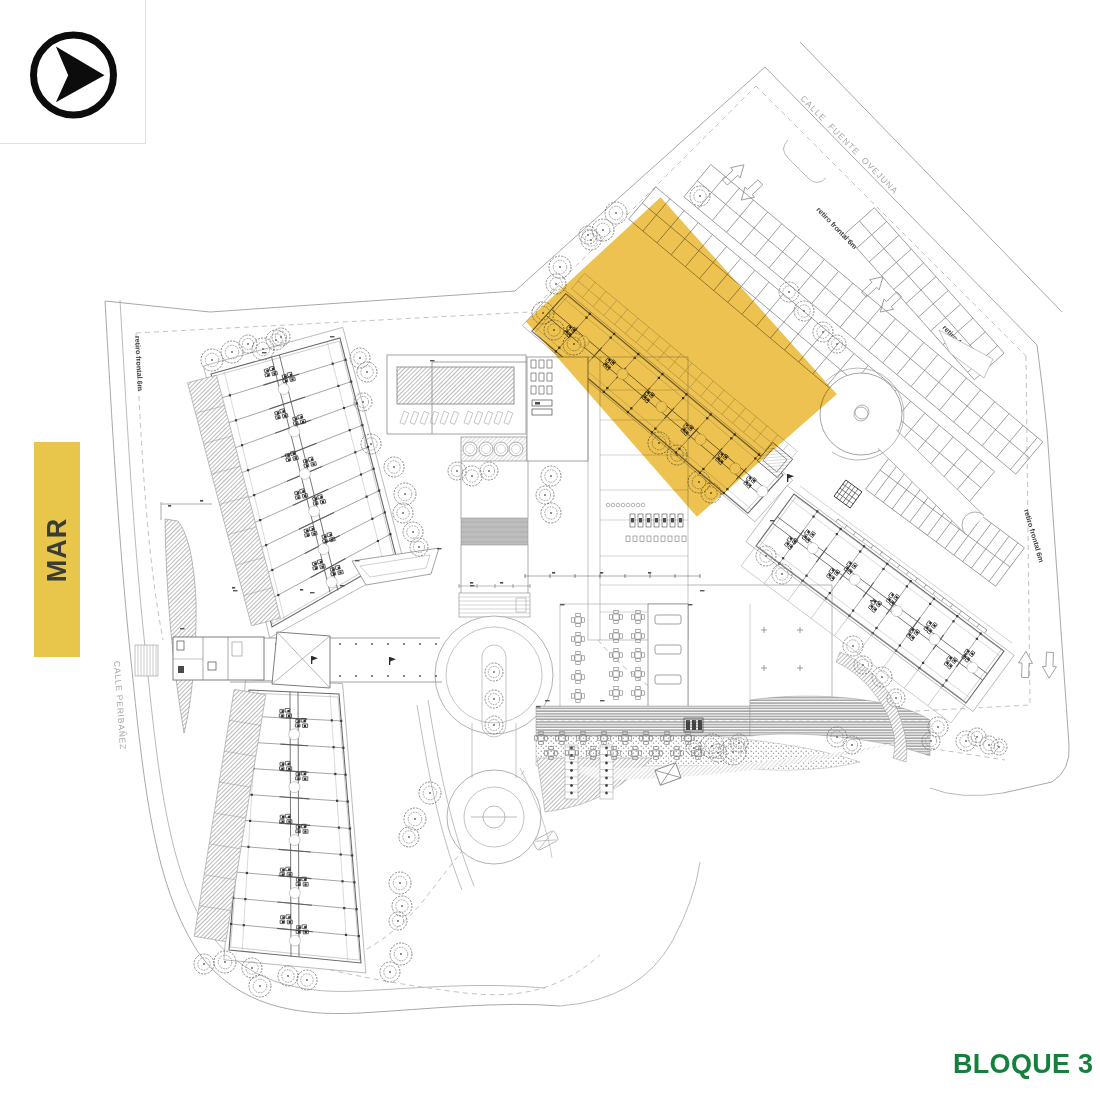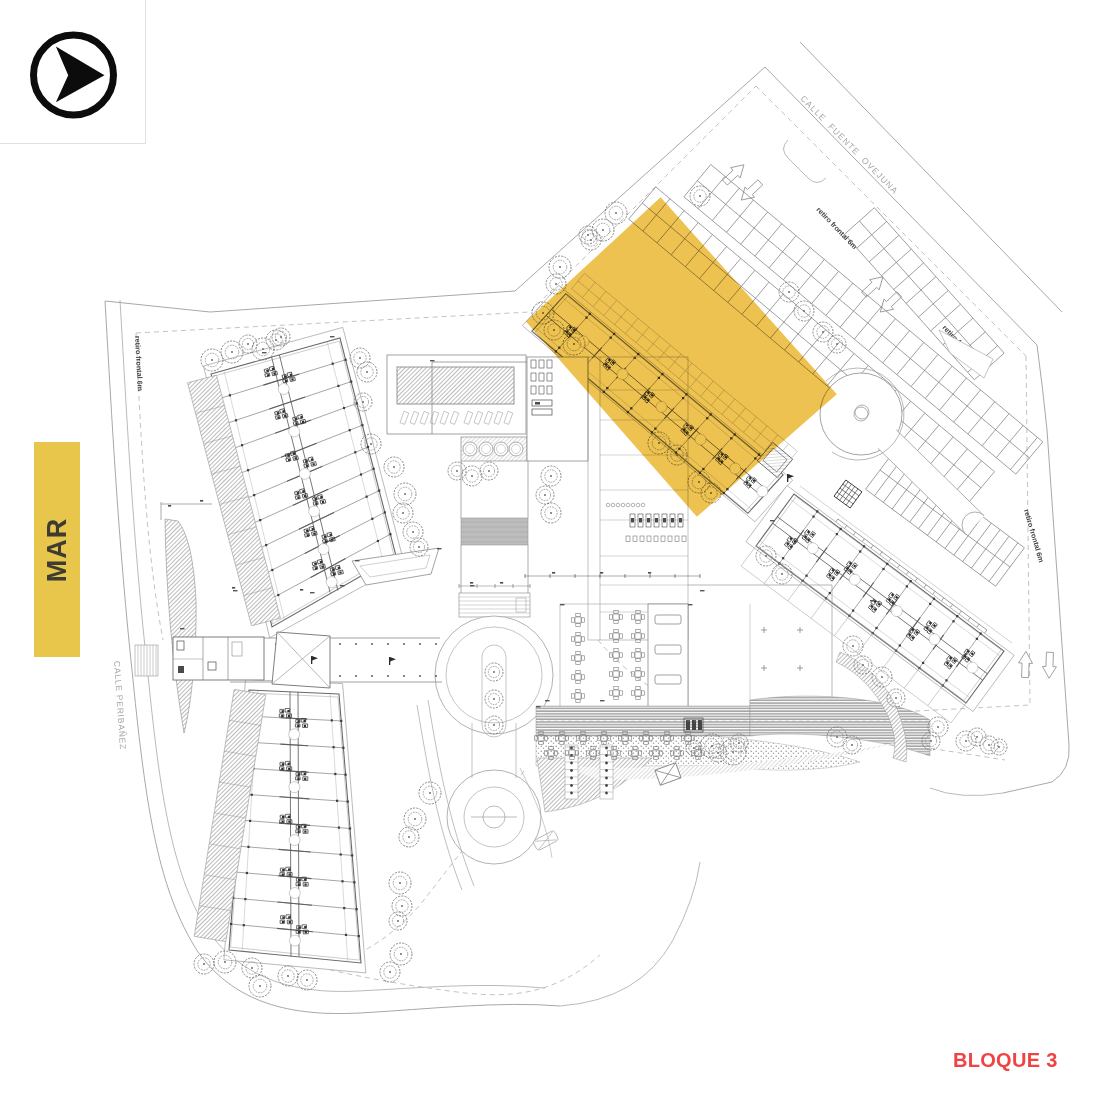--- a/index.html
+++ b/index.html
@@ -1,19 +1,19 @@
 <!DOCTYPE html>
 <html><head><meta charset="utf-8">
 <style>
   html,body { margin:0; padding:0; background:#fff; width:1100px; height:1100px; overflow:hidden; }
   .mar { position:absolute; left:34px; top:442px; width:46px; height:215px; background:#e8c54b; }
   .mar span { position:absolute; left:50%; top:50%; transform:translate(-50%,-50%) rotate(-90deg);
       font-family:"Liberation Sans", sans-serif; font-weight:bold; font-size:27px; color:#3c3c33; letter-spacing:1px; }
   .bloque { position:absolute; left:953px; top:1049px; font-family:"Liberation Sans", sans-serif;
-      font-weight:bold; font-size:20px; color:#ef4444; letter-spacing:0.3px; }
+      font-weight:bold; font-size:27px; color:#15803d; letter-spacing:0.3px; }
   .compass { position:absolute; left:0; top:0; width:145px; height:143px; background:#fff;
       border-right:1px solid #e0e0e0; border-bottom:1px solid #e0e0e0; }
 </style></head>
 <body>
 <svg width="1100" height="1100" viewBox="0 0 1100 1100" xmlns="http://www.w3.org/2000/svg" style="position:absolute;left:0;top:0">
 <defs>
   <pattern id="hatch" width="3" height="3" patternTransform="rotate(45)" patternUnits="userSpaceOnUse">
     <rect width="3" height="3" fill="#fff"></rect>
         <line x1="0" y1="0" x2="0" y2="3" stroke="#777" stroke-width="1.0"></line>
   </pattern>

